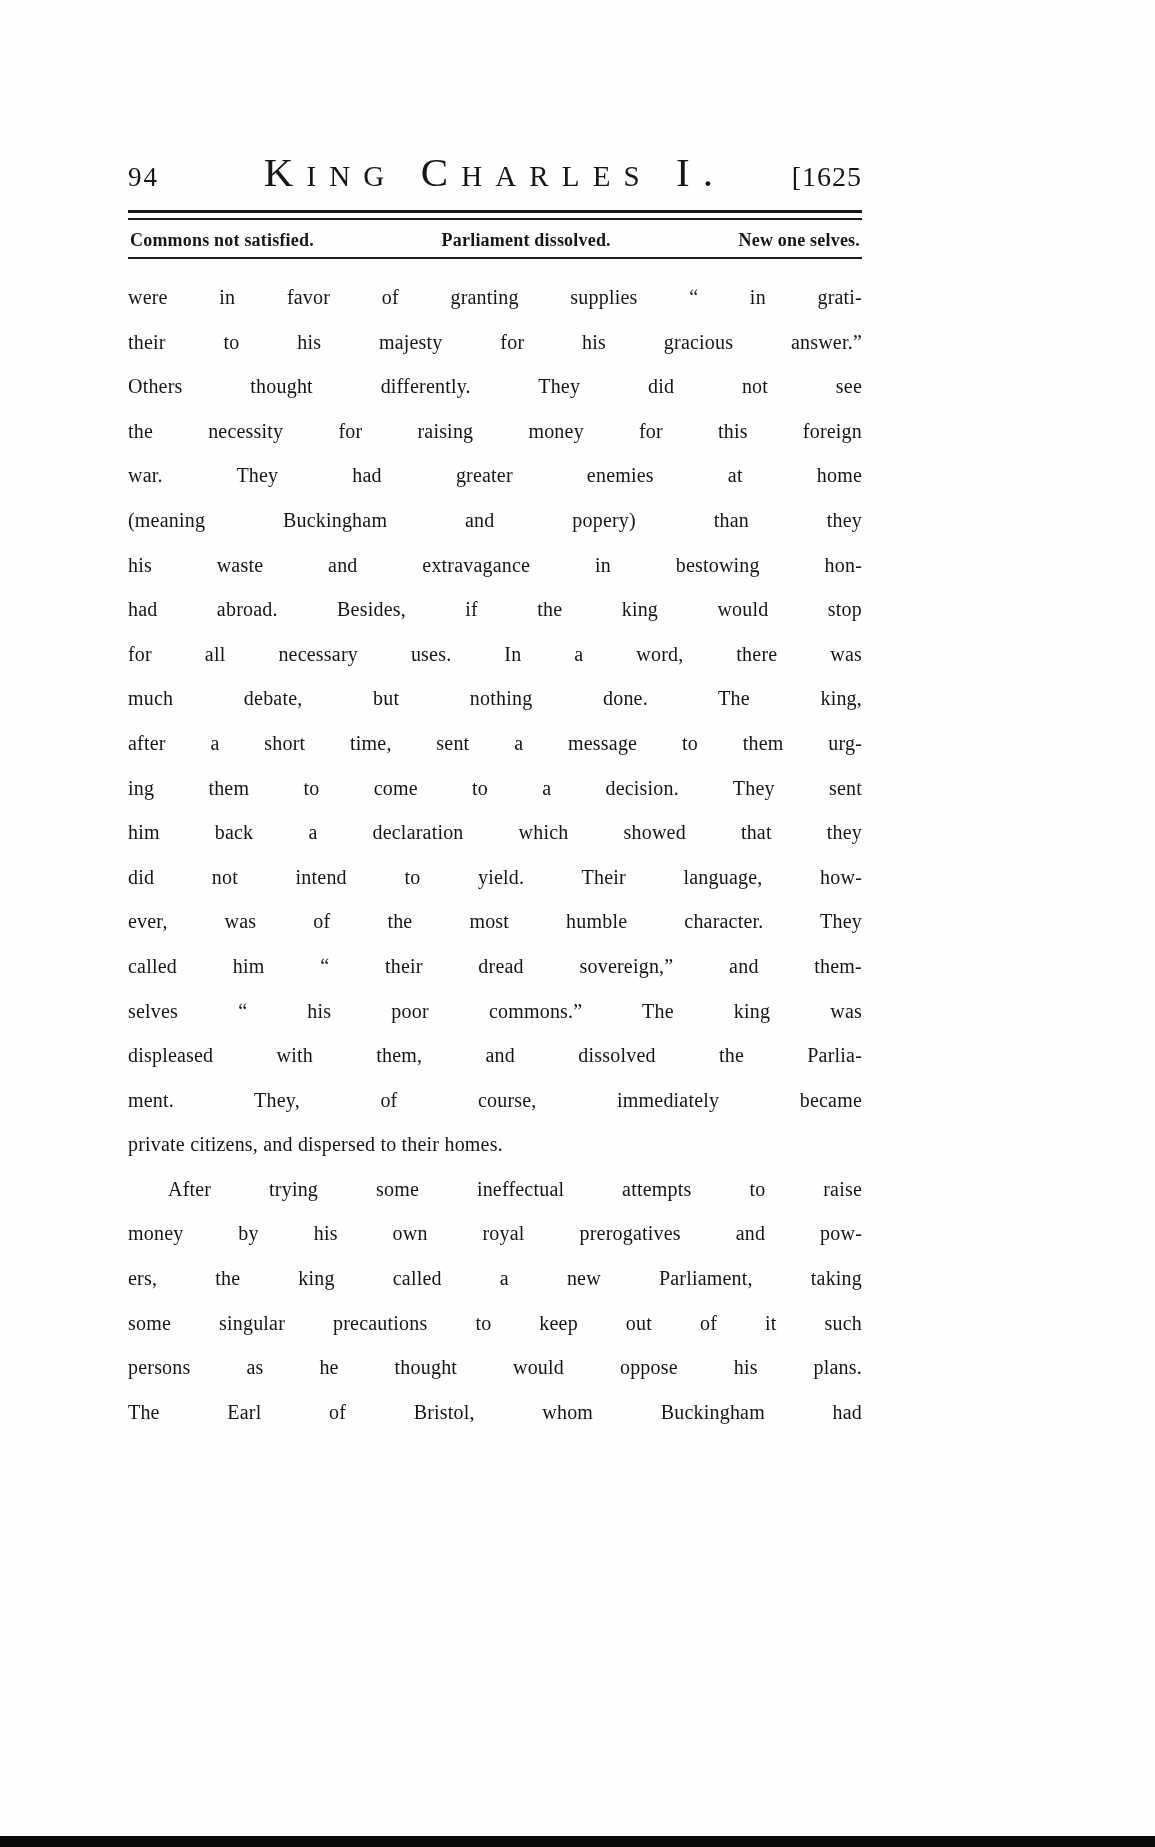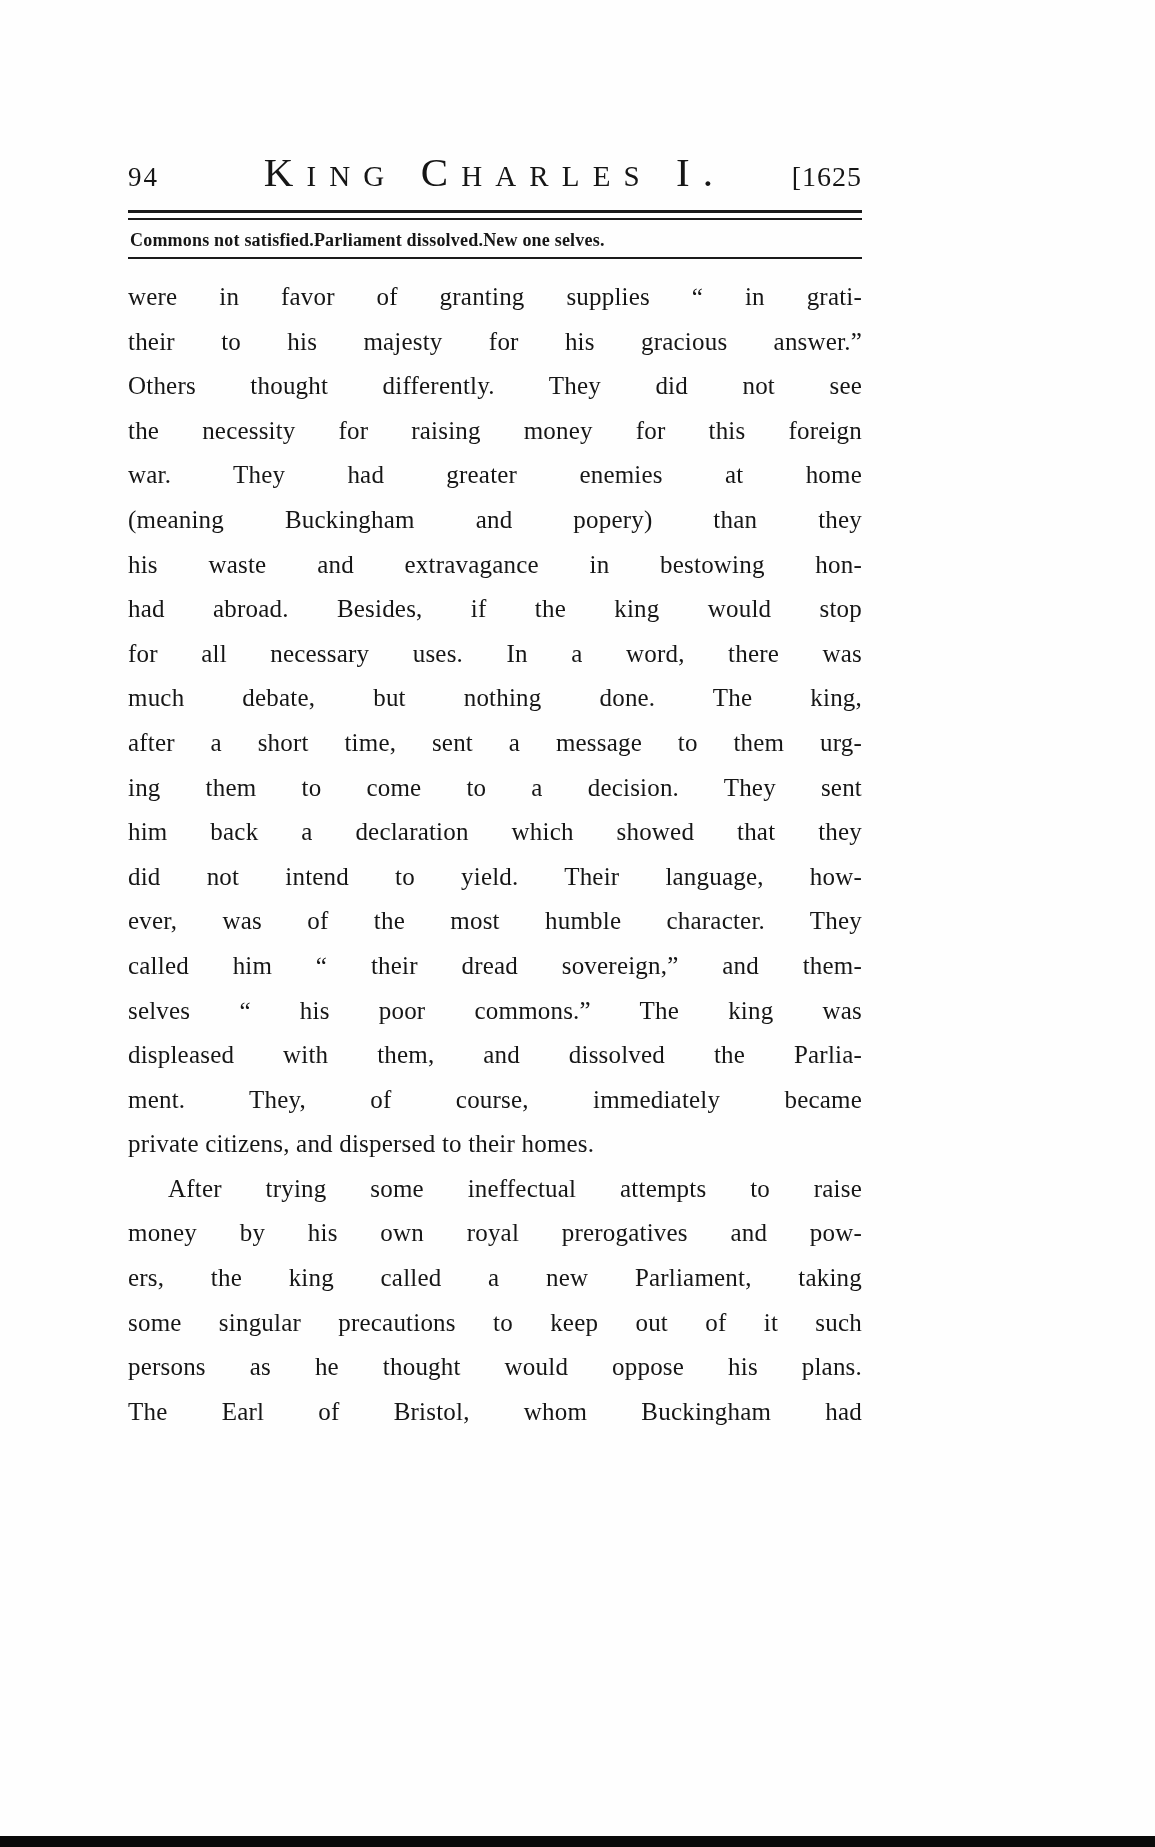--- a/index.html
+++ b/index.html
@@ -49,33 +49,33 @@
     letter-spacing: 1px;
   }
   .double-rule {
     border-top: 3px solid #1a1a1a;
     border-bottom: 2px solid #1a1a1a;
     height: 5px;
     margin-bottom: 8px;
   }
   .guide-row {
     display: flex;
-    justify-content: flex-start;
+    justify-content: space-between;
     align-items: baseline;
     font-size: 18px;
     font-weight: bold;
     padding: 2px 2px 6px 2px;
     letter-spacing: 0.2px;
   }
   .single-rule {
     border-top: 2px solid #1a1a1a;
     margin-bottom: 16px;
   }
   .body-text {
-    font-size: 25px;
+    font-size: 20px;
     line-height: 44.6px;
   }
   .line {
     text-align: justify;
     text-align-last: justify;
     white-space: normal;
     letter-spacing: 0.2px;
   }
   .line.no-just {
     text-align-last: left;

